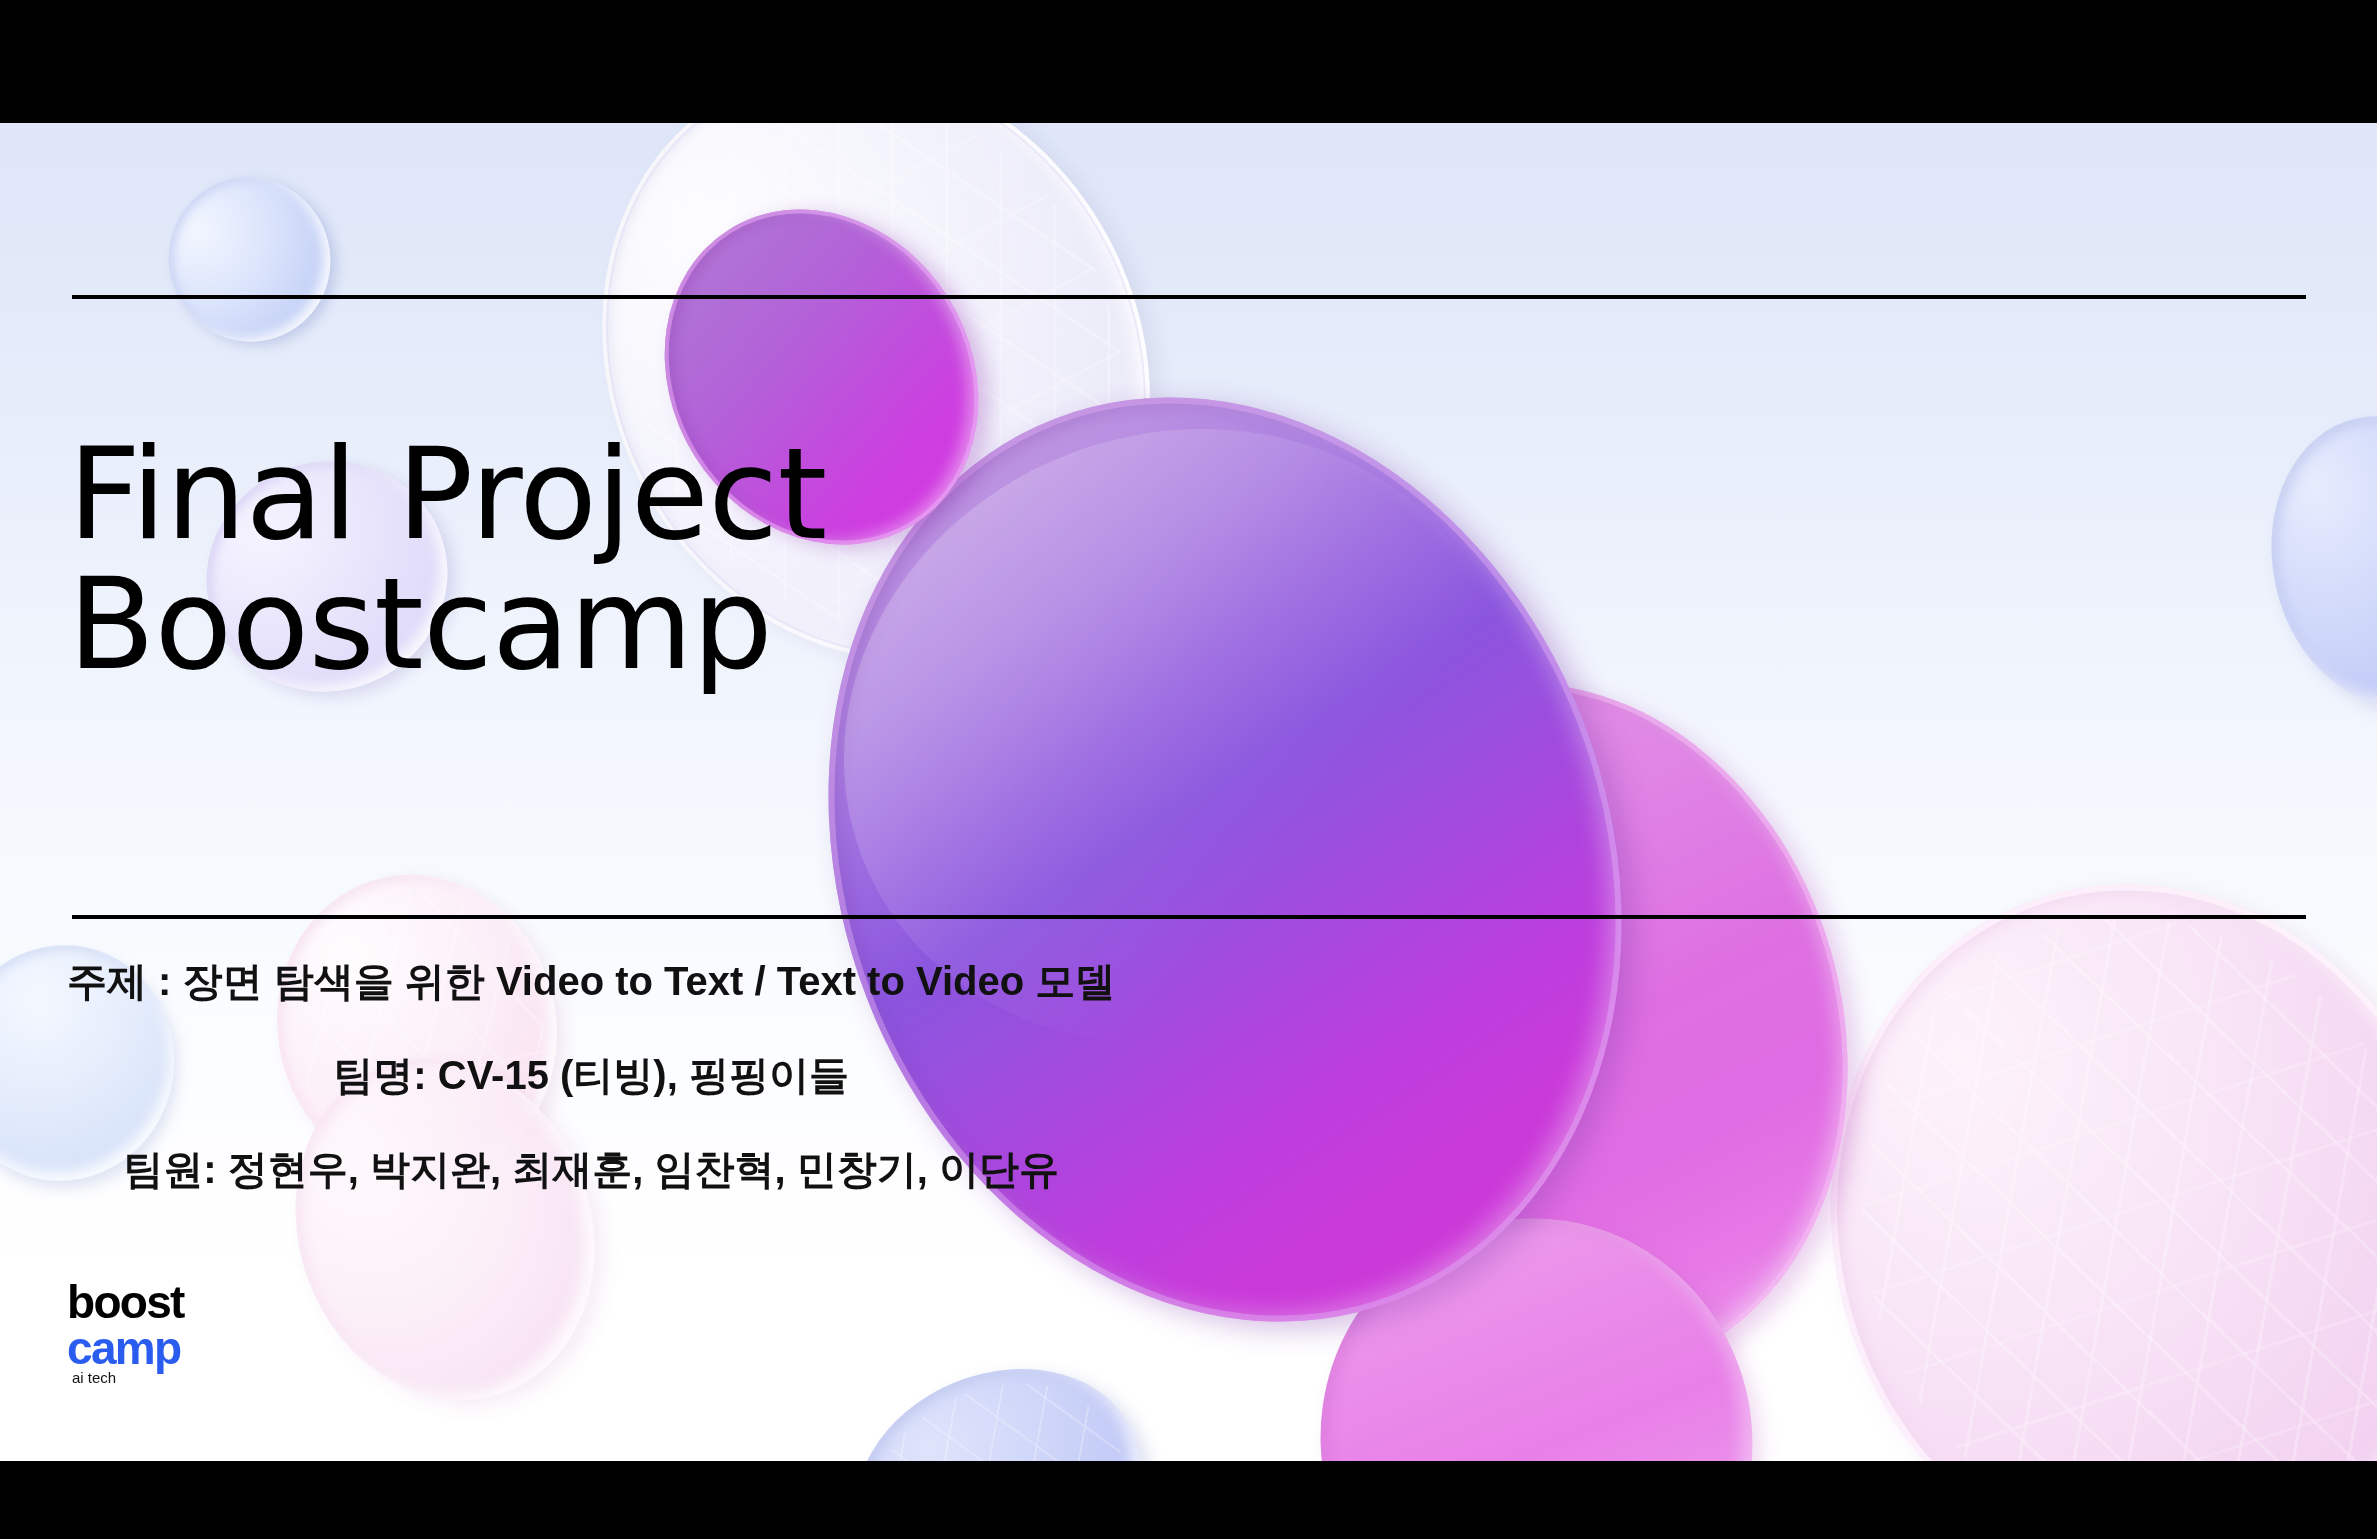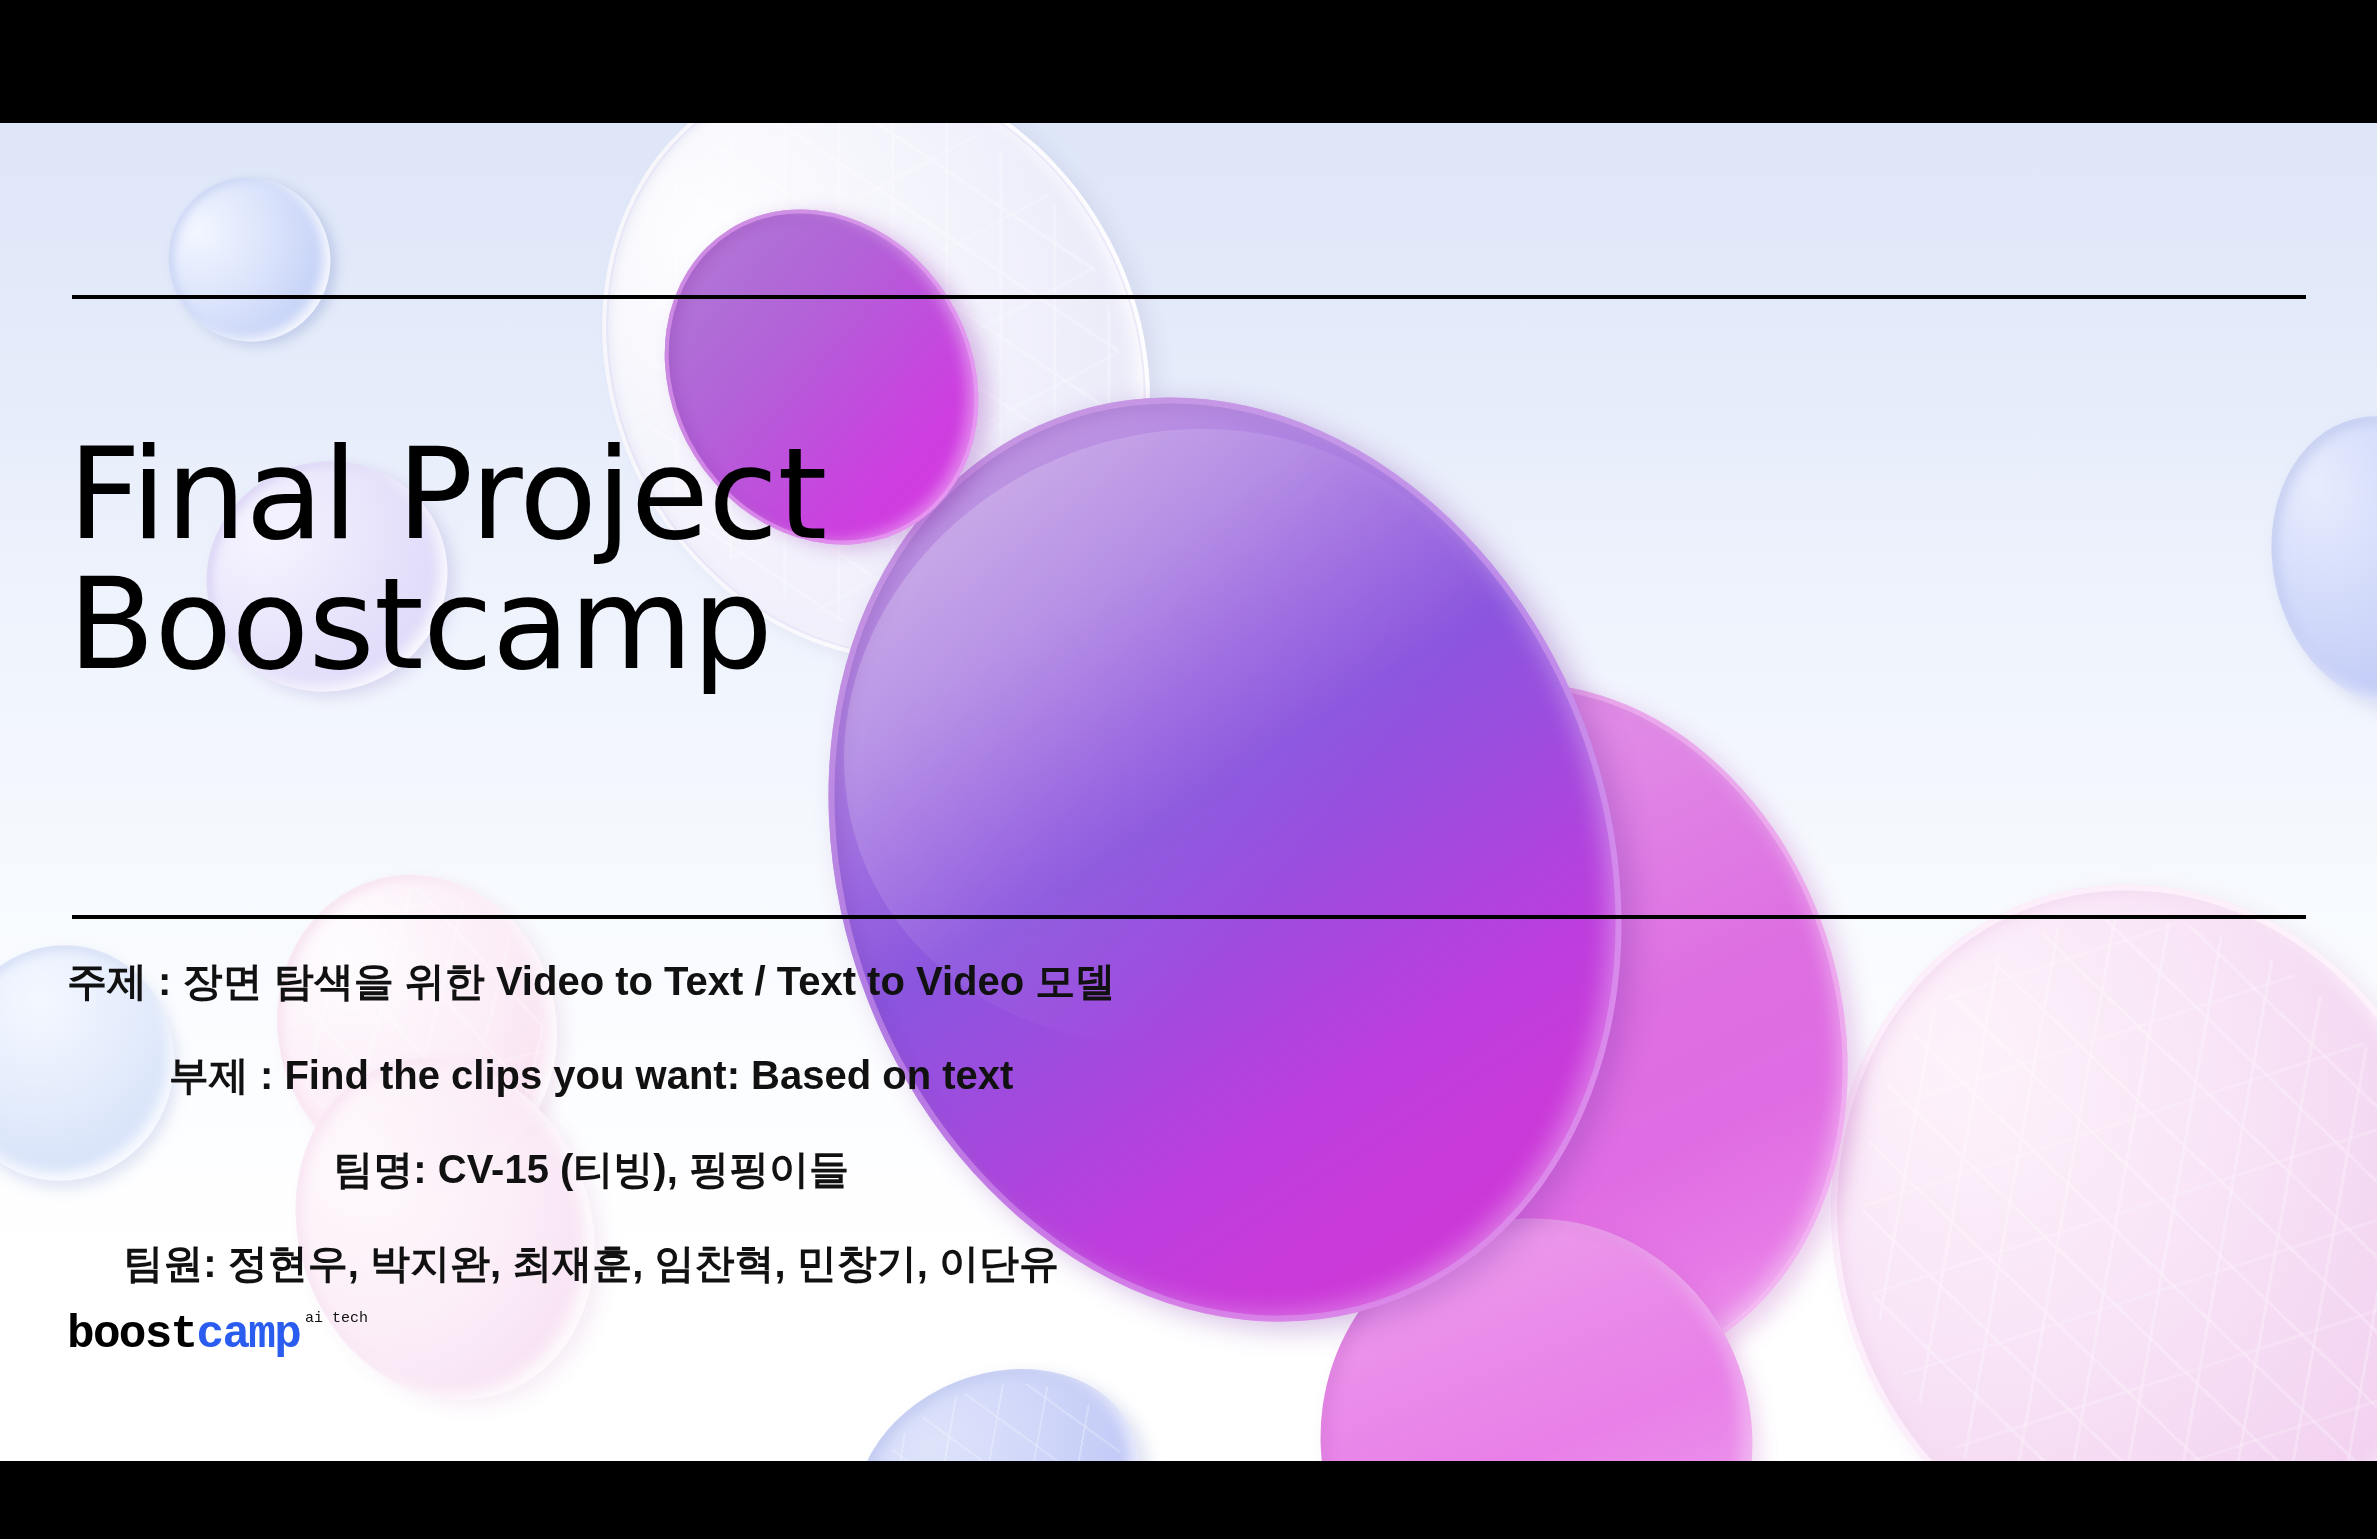--- a/index.html
+++ b/index.html
@@ -309,25 +309,26 @@
     white-space: nowrap;
     margin-bottom: 54px;
     text-align: center;
   }
   .body-line:last-child { margin-bottom: 8px; }
 
   
   #logo {
     position: absolute;
     left: 67px;
-    top: 1189px;
+    top: 1156px;
     z-index: 15;
     display: flex;
     align-items: flex-start;
-    font-family: Liberation Mono, monospace;
+    font-family: Liberation Sans, sans-serif;
+    flex-direction: column;
   }
   #logo-boost, #logo-camp {
     font-size: 46px;
     font-weight: 700;
     letter-spacing: -1.7px;
     line-height: 1;
   }
   #logo-boost { color: #000000; }
   #logo-camp  { color: #2B5CF0; }
   #logo-aitech {
@@ -393,21 +394,20 @@
     <div class="rule" id="rule-top"></div>
     <div class="rule" id="rule-mid"></div>
 
     <div id="title-block">
       <div class="title-line" id="title-line-2">Final Project</div>
       <div class="title-line" id="title-line-1">Boostcamp</div>
     </div>
 
     <div id="body-block">
       <div class="body-line">주제 : 장면 탐색을 위한 Video to Text / Text to Video 모델</div>
-      <div class="body-line">부제 : Find the clips you want: Based on text</div>
       <div class="body-line">팀명: CV-15 (티빙), 핑핑이들</div>
       <div class="body-line">팀원: 정현우, 박지완, 최재훈, 임찬혁, 민창기, 이단유</div>
     </div>
 
     <div id="logo">
       <span id="logo-boost">boost</span>
       <span id="logo-camp">camp</span>
       <span id="logo-aitech">ai tech</span>
     </div>
 

